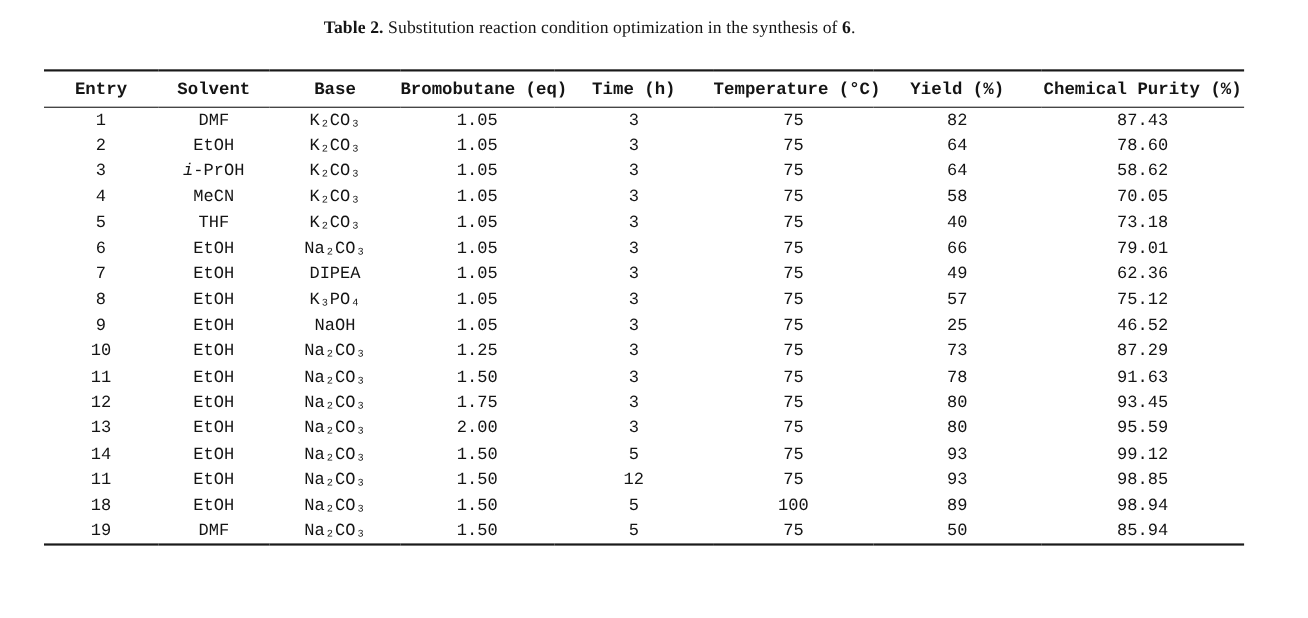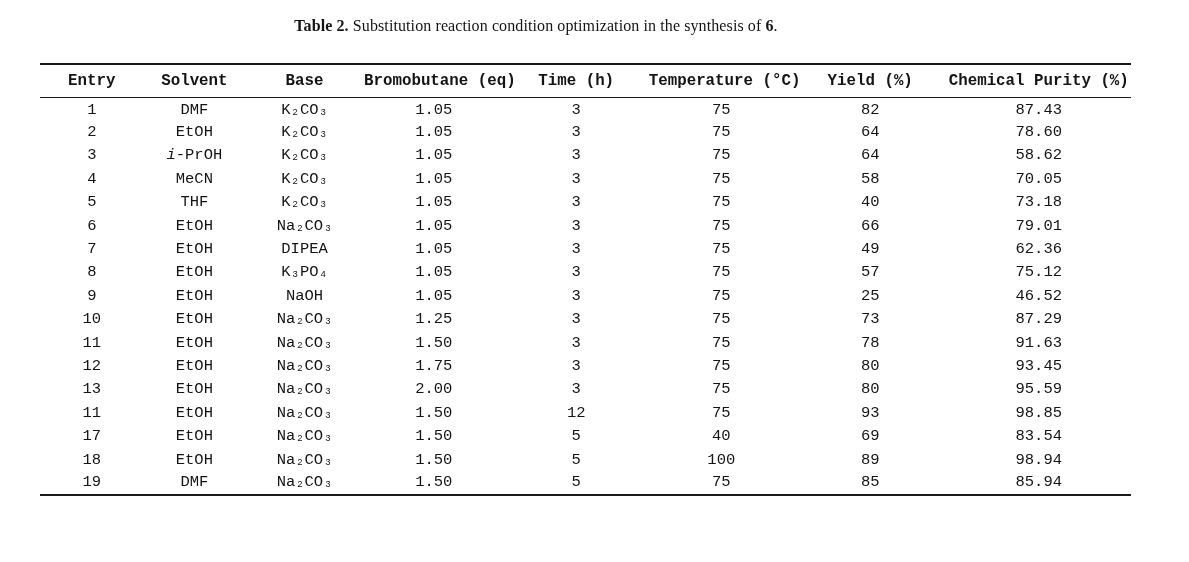--- a/index.html
+++ b/index.html
@@ -212,53 +212,53 @@
         <td>13</td>
         <td>EtOH</td>
         <td>Na₂CO₃</td>
         <td>2.00</td>
         <td>3</td>
         <td>75</td>
         <td>80</td>
         <td>95.59</td>
       </tr>
       <tr>
+        <td>14</td>
+        <td>EtOH</td>
+        <td>Na₂CO₃</td>
+        <td>1.50</td>
+        <td>5</td>
+        <td>75</td>
+        <td>93</td>
+        <td>99.12</td>
+      </tr>
+      <tr>
         <td>11</td>
         <td>EtOH</td>
         <td>Na₂CO₃</td>
         <td>1.50</td>
         <td>12</td>
         <td>75</td>
         <td>93</td>
         <td>98.85</td>
-      </tr>
-      <tr>
-        <td>17</td>
-        <td>EtOH</td>
-        <td>Na₂CO₃</td>
-        <td>1.50</td>
-        <td>5</td>
-        <td>40</td>
-        <td>69</td>
-        <td>83.54</td>
       </tr>
       <tr>
         <td>18</td>
         <td>EtOH</td>
         <td>Na₂CO₃</td>
         <td>1.50</td>
         <td>5</td>
         <td>100</td>
         <td>89</td>
         <td>98.94</td>
       </tr>
       <tr>
         <td>19</td>
         <td>DMF</td>
         <td>Na₂CO₃</td>
         <td>1.50</td>
         <td>5</td>
         <td>75</td>
-        <td>85</td>
+        <td>50</td>
         <td>85.94</td>
       </tr>
     </tbody>
 </table>
 
 </body></html>

